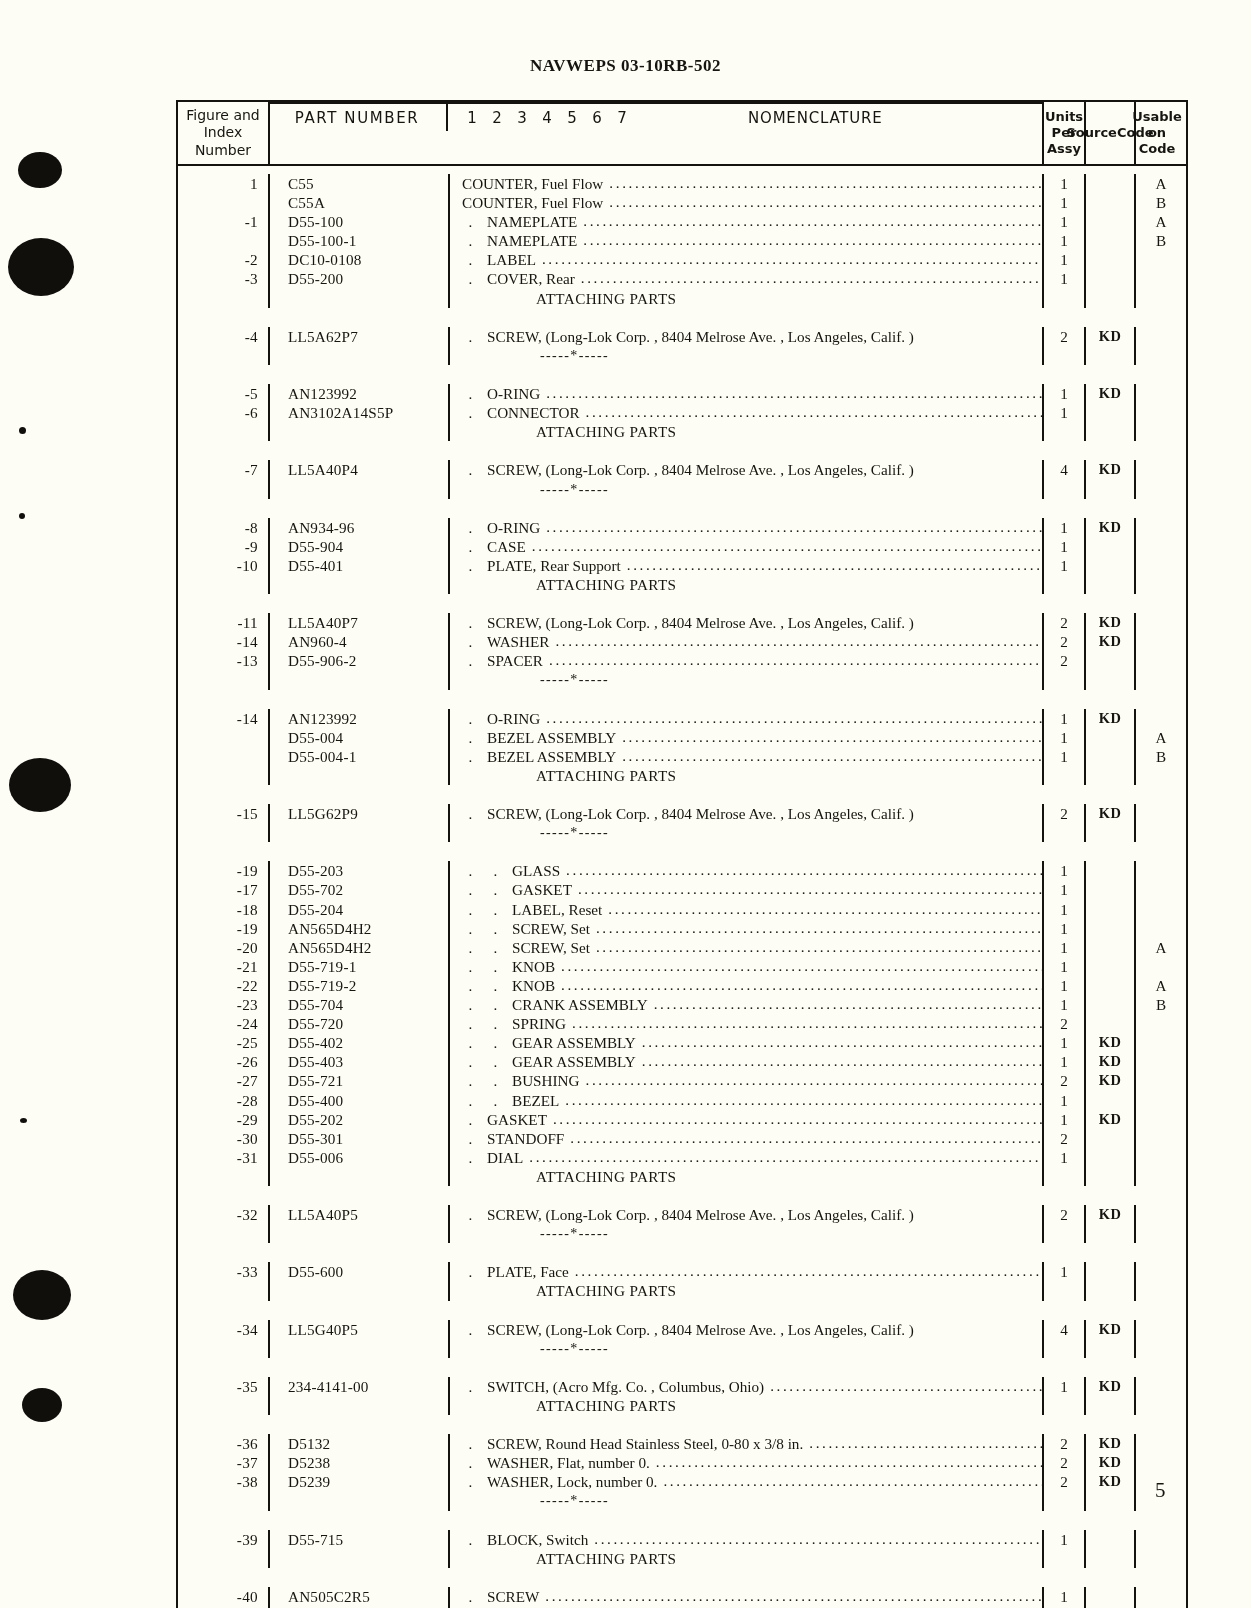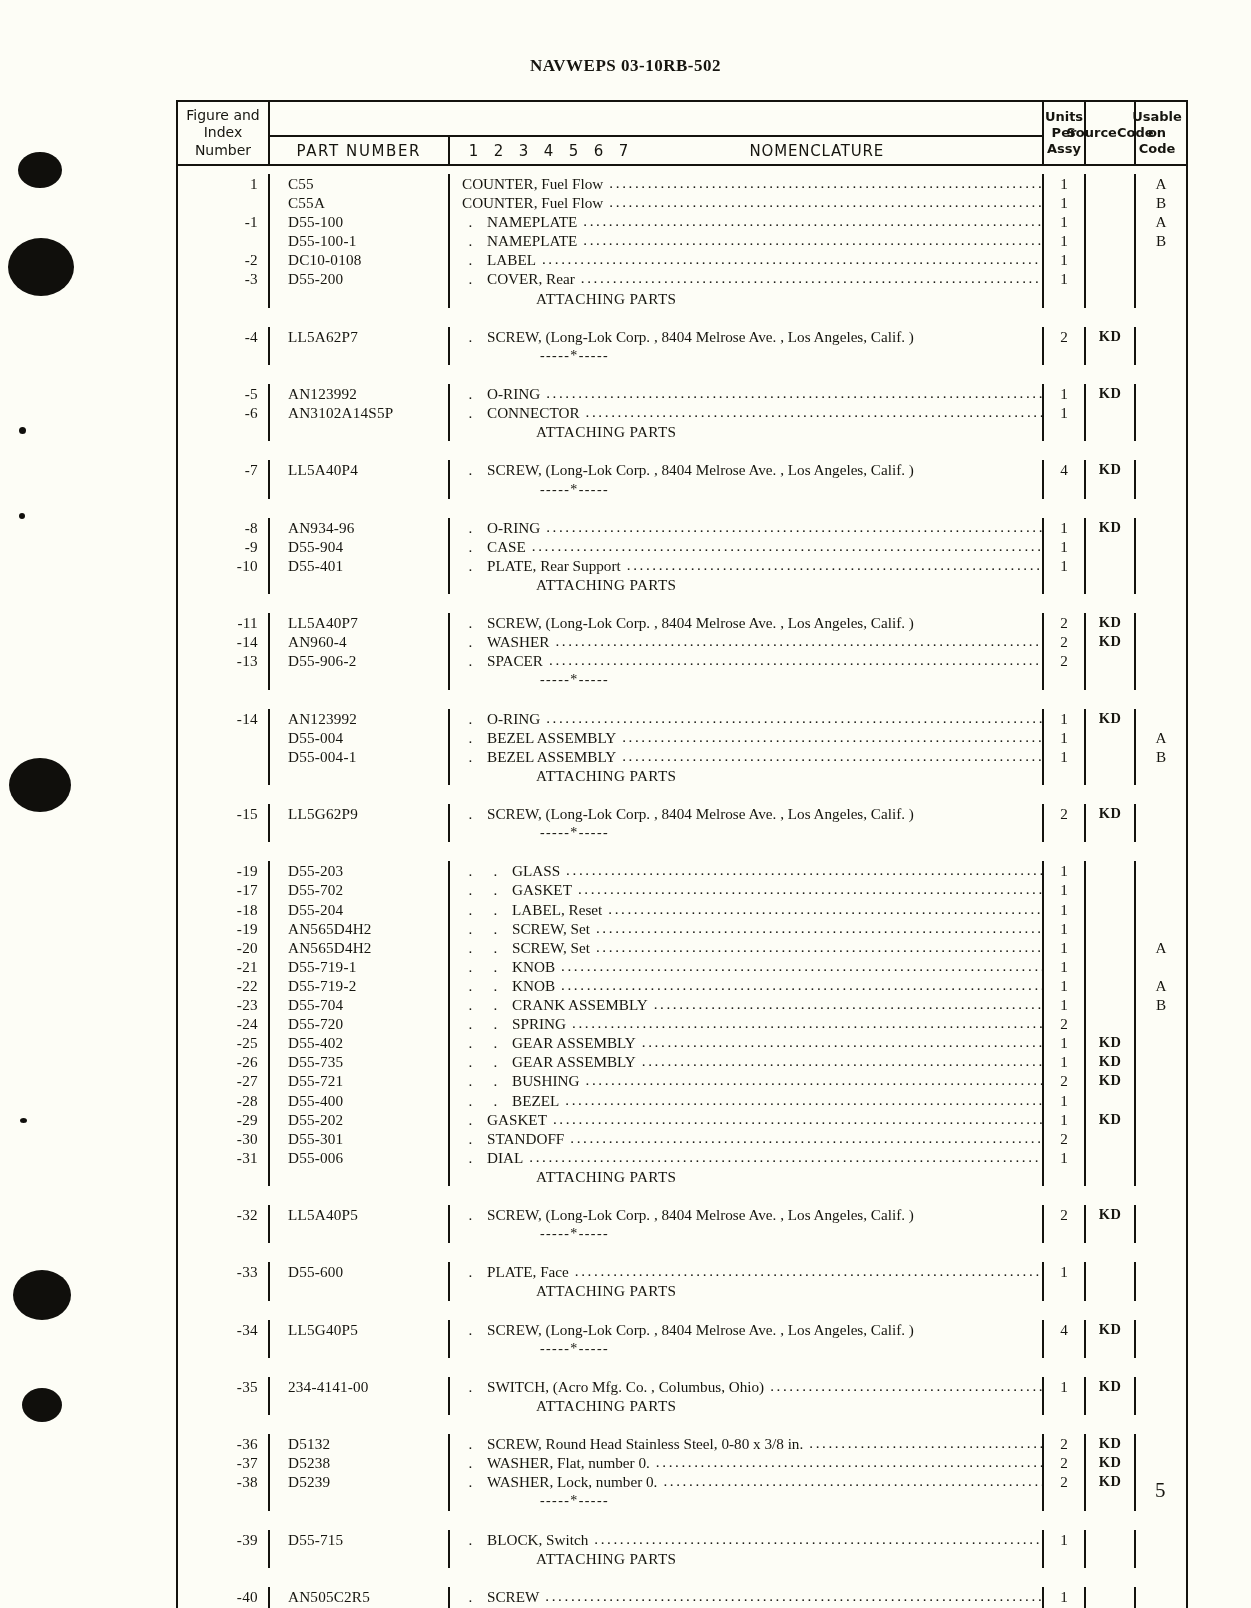--- a/index.html
+++ b/index.html
@@ -79,21 +79,21 @@
     height: 62px;
     flex-direction: column;
   }
   .th-small { font-size: 13px; font-weight: 600; }
 
   
   .th-mid {
     box-sizing: border-box;
     border-right: 2.5px solid #14130e;
     display: flex;
-    flex-direction: column;
+    flex-direction: row;
     justify-content: flex-end;
     height: 62px;
   }
   .th-mid-top { flex: 1 1 auto; }
   .th-mid-bot {
     border-top: 2px solid #14130e;
     display: flex;
     height: 27px;
   }
   .th-sub {
@@ -803,21 +803,21 @@
             <span class="nomtext">GEAR ASSEMBLY</span>
             <span class="leader"></span>
           </div>
         </div>
         <div class="cell upa">1</div>
         <div class="cell src">KD</div>
         <div class="cell use"></div>
       </div>
       <div class="row">
         <div class="cell idx">-26</div>
-        <div class="cell pn">D55-735</div>
+        <div class="cell pn">D55-403</div>
         <div class="cell nom">
           <div class="nomline">
             <span class="ind">.</span>
             <span class="ind">.</span>
             <span class="nomtext">GEAR ASSEMBLY</span>
             <span class="leader"></span>
           </div>
         </div>
         <div class="cell upa">1</div>
         <div class="cell src">KD</div>

